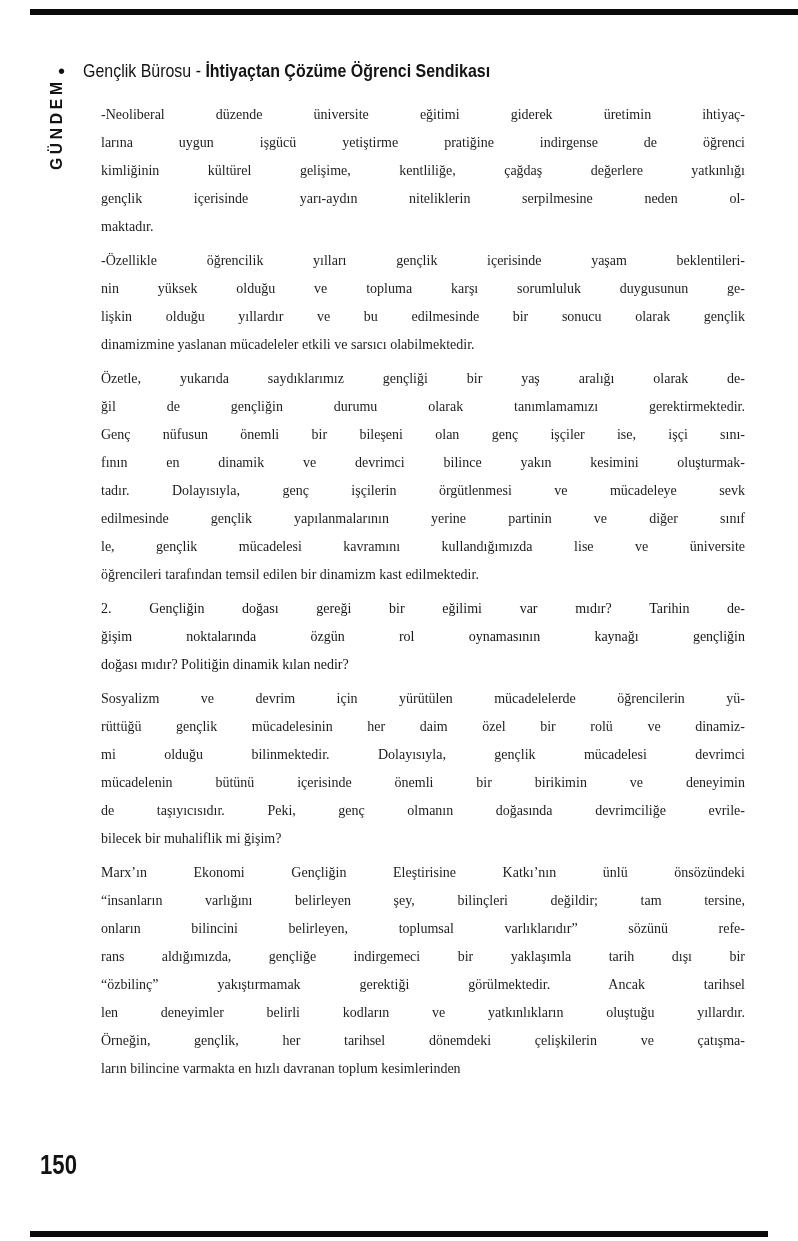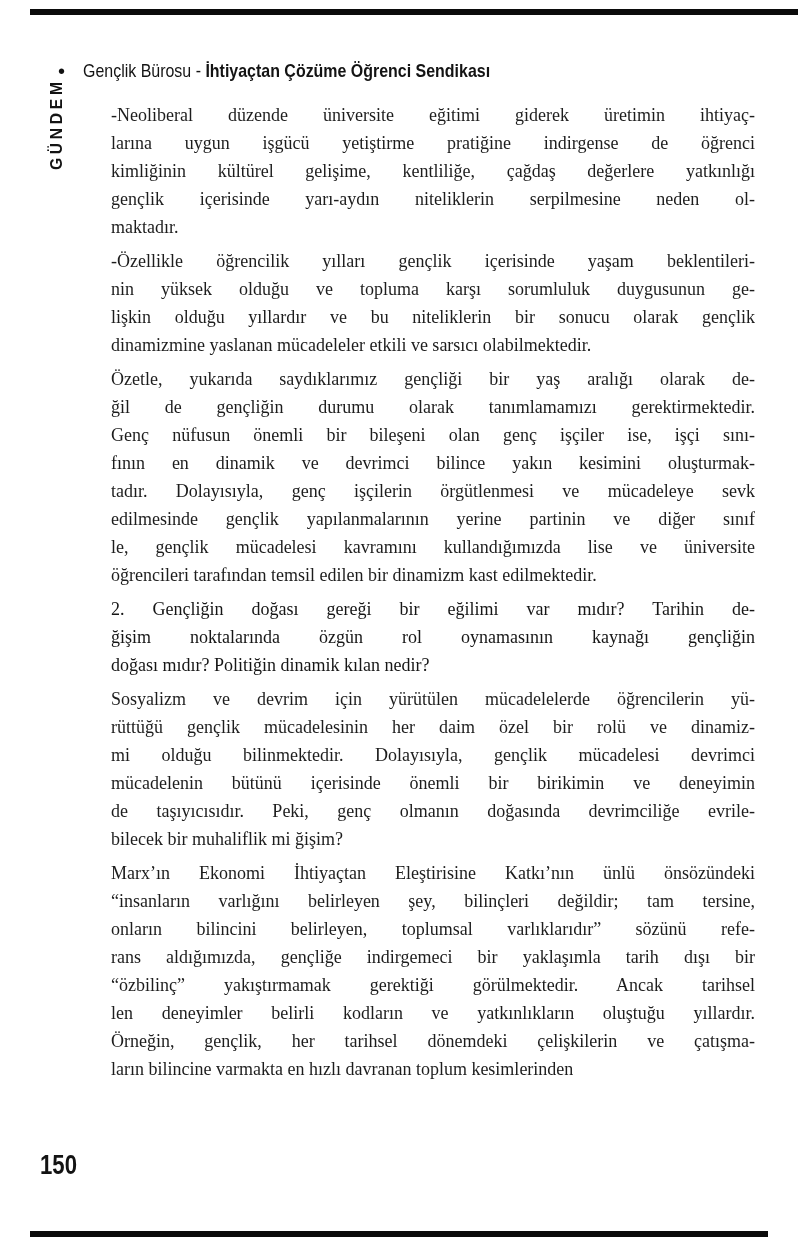--- a/index.html
+++ b/index.html
@@ -38,23 +38,23 @@
     position:absolute;left:47px;top:170px;
     transform:rotate(-90deg);transform-origin:0 0;
     font-family:"Liberation Sans", sans-serif;
     font-weight:700;font-size:17px;letter-spacing:4px;
     color:#131313;white-space:nowrap;
     transform:rotate(-90deg) scaleX(0.92);
   }
 
   
   .body-block{
-    position:absolute;left:111px;top:101px;width:644px;
+    position:absolute;left:101px;top:101px;width:644px;
     color:#1d1d1d;
-    font-size:18px;line-height:28px;
+    font-size:14px;line-height:28px;
   }
   .para{margin:0 0 6px 0;}
   .para.bold{font-weight:400;color:#161616;}
   .pline{
     text-align:justify;
     text-align-last:justify;
     height:28px;overflow:visible;white-space:nowrap;
   }
   .pline.last{text-align-last:left;}
 
@@ -83,21 +83,21 @@
     <div class="para">
       <div class="pline">-Neoliberal düzende üniversite eğitimi giderek üretimin ihtiyaç-</div>
       <div class="pline">larına uygun işgücü yetiştirme pratiğine indirgense de öğrenci</div>
       <div class="pline">kimliğinin kültürel gelişime, kentliliğe, çağdaş değerlere yatkınlığı</div>
       <div class="pline">gençlik içerisinde yarı-aydın niteliklerin serpilmesine neden ol-</div>
       <div class="pline last">maktadır.</div>
     </div>
     <div class="para">
       <div class="pline">-Özellikle öğrencilik yılları gençlik içerisinde yaşam beklentileri-</div>
       <div class="pline">nin yüksek olduğu ve topluma karşı sorumluluk duygusunun ge-</div>
-      <div class="pline">lişkin olduğu yıllardır ve bu niteliklerin bir sonucu olarak gençlik</div>
+      <div class="pline">lişkin olduğu yıllardır ve bu edilmesinde bir sonucu olarak gençlik</div>
       <div class="pline last">dinamizmine yaslanan mücadeleler etkili ve sarsıcı olabilmektedir.</div>
     </div>
     <div class="para">
       <div class="pline">Özetle, yukarıda saydıklarımız gençliği bir yaş aralığı olarak de-</div>
       <div class="pline">ğil de gençliğin durumu olarak tanımlamamızı gerektirmektedir.</div>
       <div class="pline">Genç nüfusun önemli bir bileşeni olan genç işçiler ise, işçi sını-</div>
       <div class="pline">fının en dinamik ve devrimci bilince yakın kesimini oluşturmak-</div>
       <div class="pline">tadır. Dolayısıyla, genç işçilerin örgütlenmesi ve mücadeleye sevk</div>
       <div class="pline">edilmesinde gençlik yapılanmalarının yerine partinin ve diğer sınıf</div>
       <div class="pline">le, gençlik mücadelesi kavramını kullandığımızda lise ve üniversite</div>
@@ -110,21 +110,21 @@
     </div>
     <div class="para">
       <div class="pline">Sosyalizm ve devrim için yürütülen mücadelelerde öğrencilerin yü-</div>
       <div class="pline">rüttüğü gençlik mücadelesinin her daim özel bir rolü ve dinamiz-</div>
       <div class="pline">mi olduğu bilinmektedir. Dolayısıyla, gençlik mücadelesi devrimci</div>
       <div class="pline">mücadelenin bütünü içerisinde önemli bir birikimin ve deneyimin</div>
       <div class="pline">de taşıyıcısıdır. Peki, genç olmanın doğasında devrimciliğe evrile-</div>
       <div class="pline last">bilecek bir muhaliflik mi ğişim?</div>
     </div>
     <div class="para">
-      <div class="pline">Marx’ın Ekonomi İhtiyaçtan Eleştirisine Katkı’nın ünlü önsözündeki</div>
+      <div class="pline">Marx’ın Ekonomi Gençliğin Eleştirisine Katkı’nın ünlü önsözündeki</div>
       <div class="pline">“insanların varlığını belirleyen şey, bilinçleri değildir; tam tersine,</div>
       <div class="pline">onların bilincini belirleyen, toplumsal varlıklarıdır” sözünü refe-</div>
       <div class="pline">rans aldığımızda, gençliğe indirgemeci bir yaklaşımla tarih dışı bir</div>
       <div class="pline">“özbilinç” yakıştırmamak gerektiği görülmektedir. Ancak tarihsel</div>
       <div class="pline">len deneyimler belirli kodların ve yatkınlıkların oluştuğu yıllardır.</div>
       <div class="pline">Örneğin, gençlik, her tarihsel dönemdeki çelişkilerin ve çatışma-</div>
       <div class="pline last">ların bilincine varmakta en hızlı davranan toplum kesimlerinden</div>
     </div>
   </div>
 

